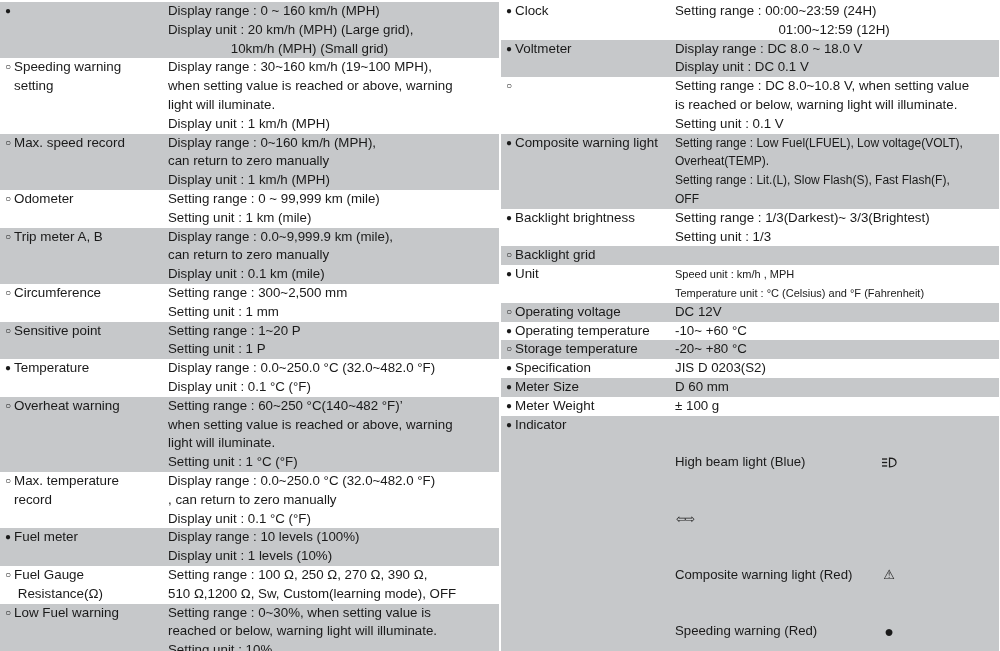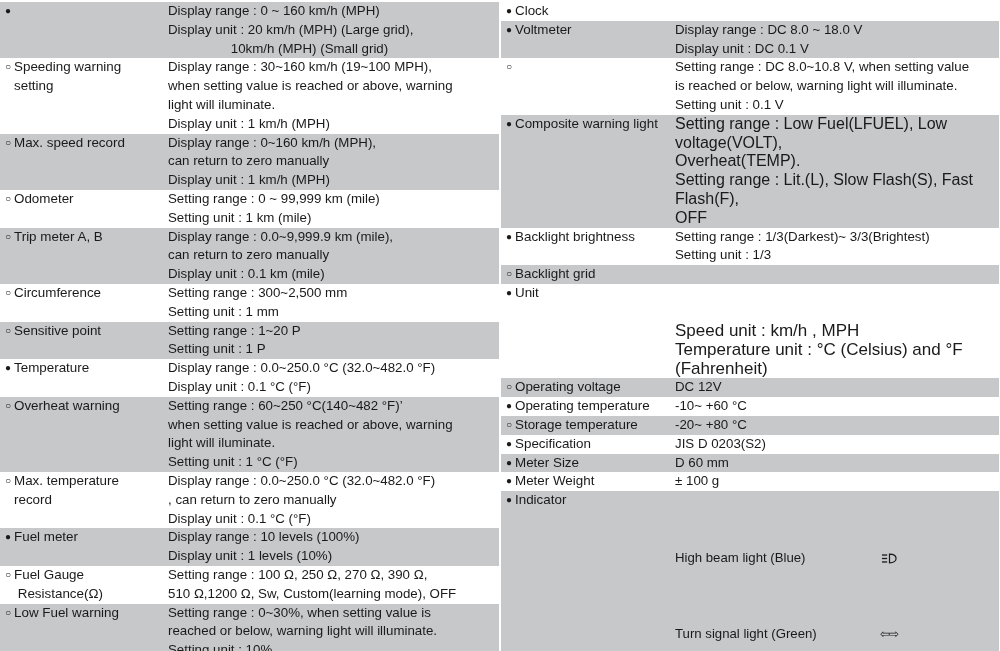--- a/index.html
+++ b/index.html
@@ -11,23 +11,23 @@
   #colL{left:0;width:499px;}
   #colR{left:501px;width:498px;}
   .row{display:flex;line-height:18.8px;}
   .row.g{background:#c6c8ca;}
   .lab{flex:none;display:flex;padding-left:5px;box-sizing:border-box;font-size:13.4px;}
   #colL .lab{width:168px;}
   #colR .lab{width:174px;}
   .bullet{flex:none;width:9px;font-size:10px;}
   .labtxt{white-space:pre-wrap;}
   .val{flex:1;white-space:pre-wrap;font-size:13.3px;padding-right:12px;}
-  .val.small{font-size:17px;margin-top:38px;}
-  .val.cond{font-size:16px;}
-  .ind-row{display:flex;justify-content:space-between;width:224px;align-items:center;height:18.8px;margin-top:20px;}
+  .val.small{font-size:11px;}
+  .val.cond{font-size:12px;}
+  .ind-row{display:flex;justify-content:space-between;width:224px;align-items:center;height:18.8px;}
   .ind-label{font-size:13.2px;}
   .ind-icon{flex:none;display:inline-flex;align-items:center;justify-content:center;min-width:20px;text-align:center;}
   .gi-arrows{font-size:12px;letter-spacing:-1px;}
   .gi-tri{font-size:13px;}
   .gi-dot{font-size:16px;line-height:16px;}
   svg{display:block;}
 </style>
 </head>
 <body>
 
@@ -148,20 +148,22 @@
 Setting unit : 10%</div>
   </div>
 </div>
 
 <div class="col" id="colR">
   <div class="row w">
     <div class="lab">
         <span class="bullet">●</span>
         <span class="labtxt">Clock</span>
       </div>
+    <div class="val">Setting range : 00:00~23:59 (24H)
+                            01:00~12:59 (12H)</div>
   </div>
   <div class="row g">
     <div class="lab">
         <span class="bullet">●</span>
         <span class="labtxt">Voltmeter</span>
       </div>
     <div class="val">Display range : DC 8.0 ~ 18.0 V
 Display unit : DC 0.1 V</div>
   </div>
   <div class="row w">
@@ -255,21 +257,20 @@
       <div class="ind-row">
         <span class="ind-label">High beam light (Blue)</span>
         <span class="ind-icon"><svg viewBox="0 0 16 11" width="15" height="11">
               <path d="M8 0.8 C12.5 0.8 15 3 15 5.5 C15 8 12.5 10.2 8 10.2 L8 0.8 Z" fill="none" stroke="#1a1a1a" stroke-width="1.3"></path>
               <line x1="0" y1="1.8" x2="5.5" y2="1.8" stroke="#1a1a1a" stroke-width="1.4"></line>
               <line x1="0" y1="5.5" x2="5.5" y2="5.5" stroke="#1a1a1a" stroke-width="1.4"></line>
               <line x1="0" y1="9.2" x2="5.5" y2="9.2" stroke="#1a1a1a" stroke-width="1.4"></line>
             </svg></span>
       </div>
       <div class="ind-row">
-        <span class="ind-label">Turn signal light (Green)</span>
         <span class="ind-icon gi-arrows">⇦⇨</span>
       </div>
       <div class="ind-row">
         <span class="ind-label">Composite warning light (Red)</span>
         <span class="ind-icon gi-tri">⚠</span>
       </div>
       <div class="ind-row">
         <span class="ind-label">Speeding warning (Red)</span>
         <span class="ind-icon gi-dot">●</span>
       </div>

